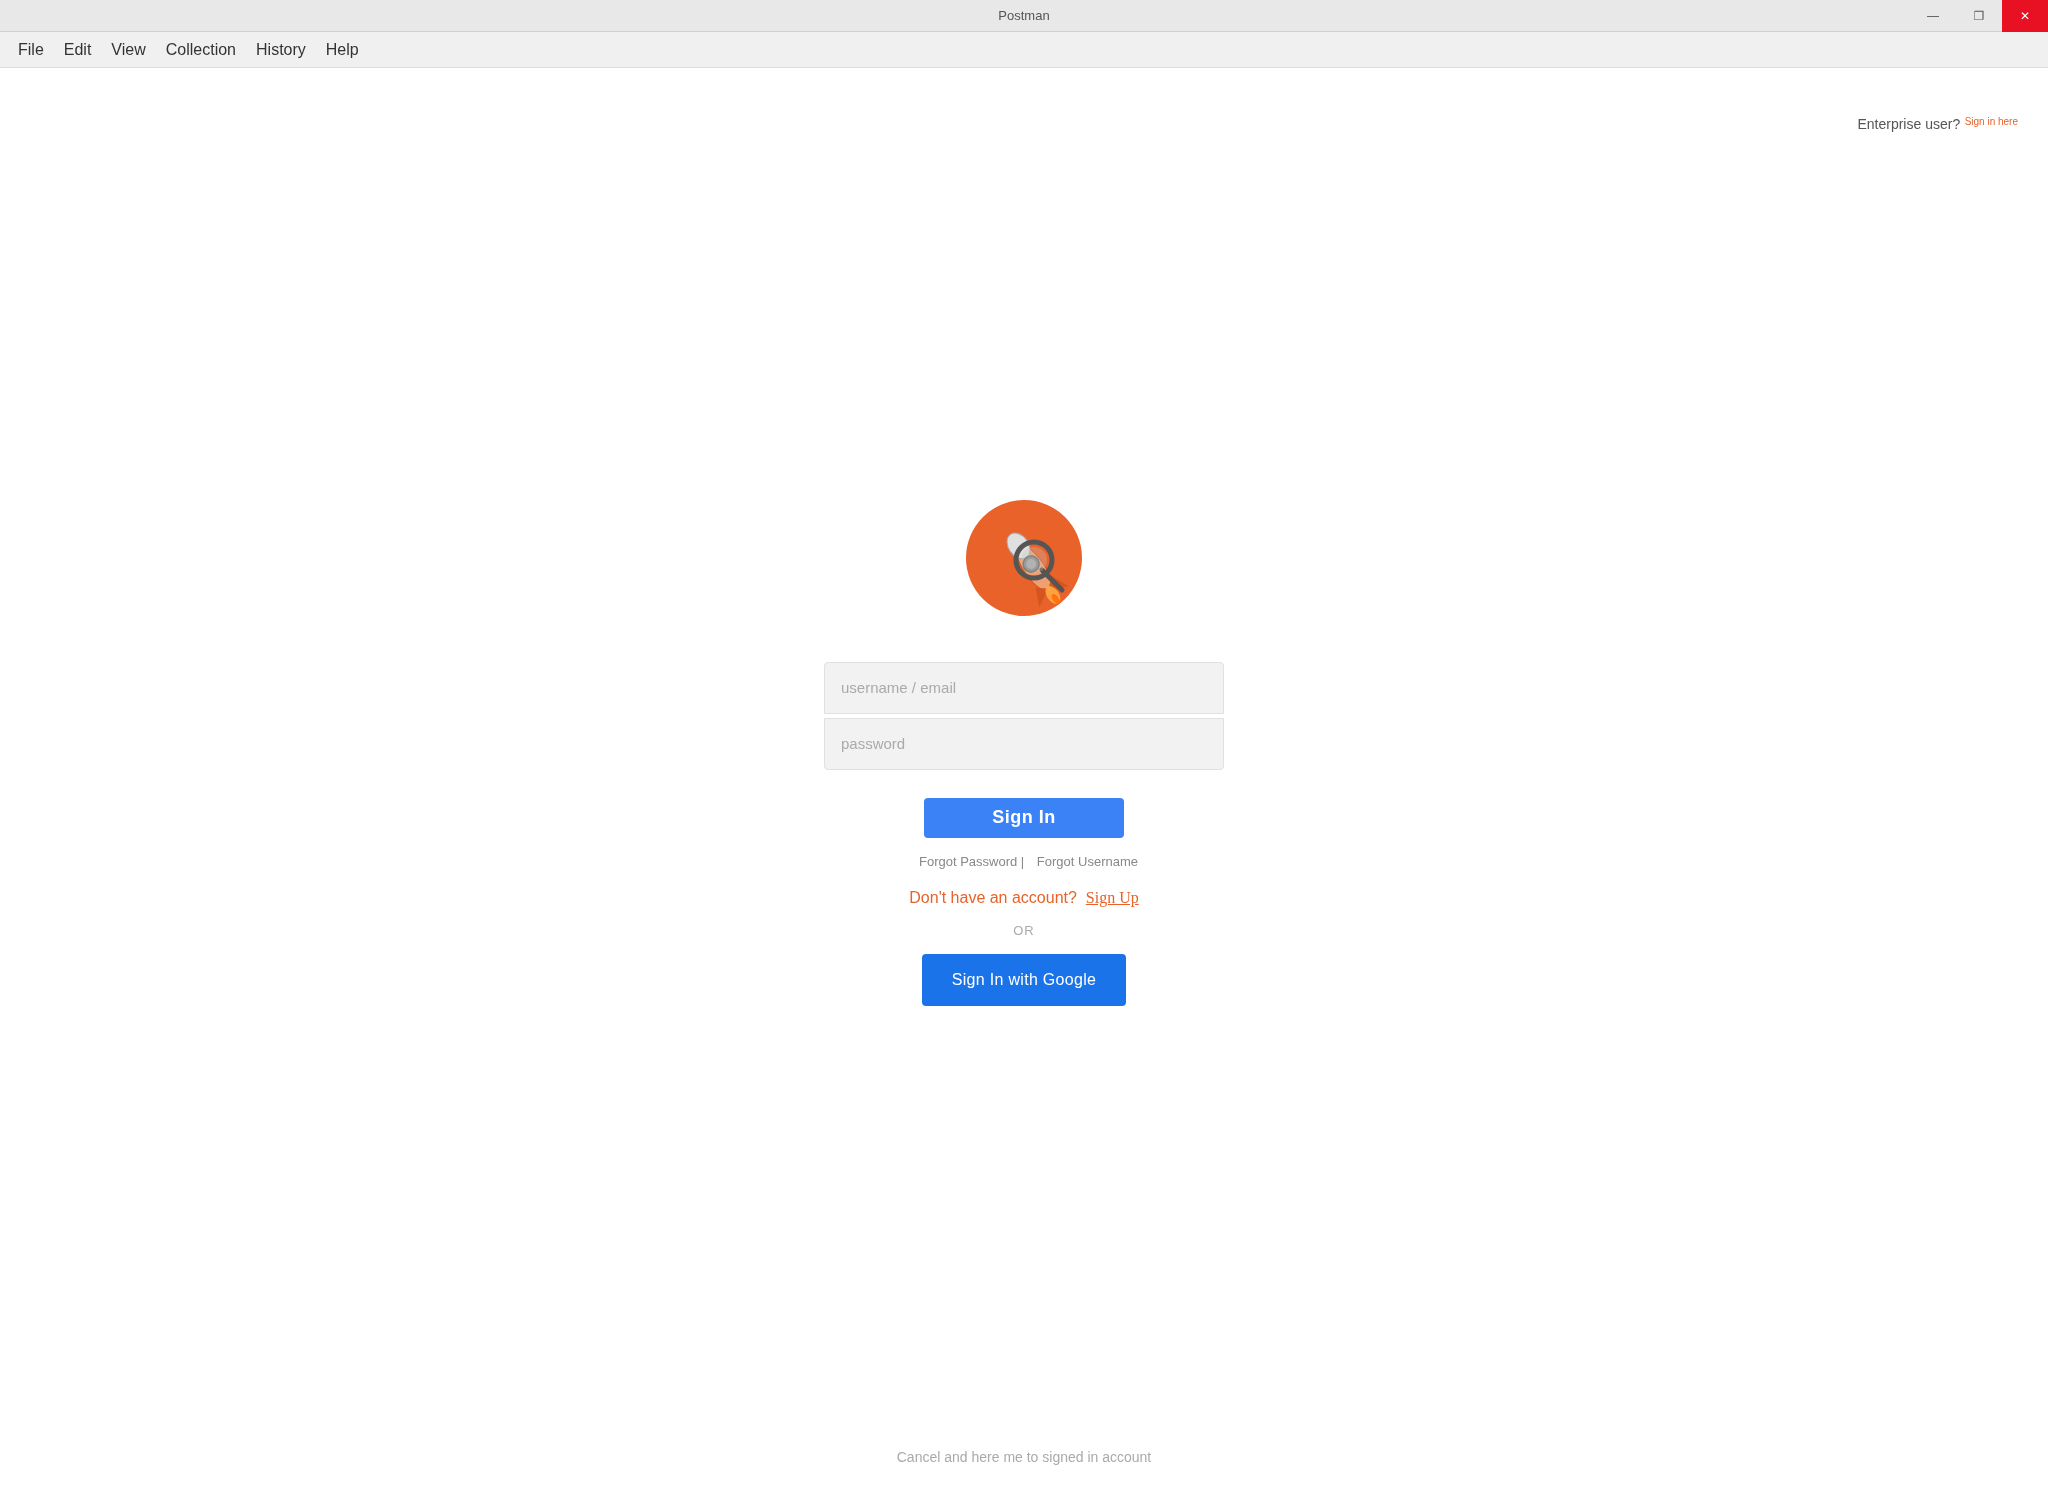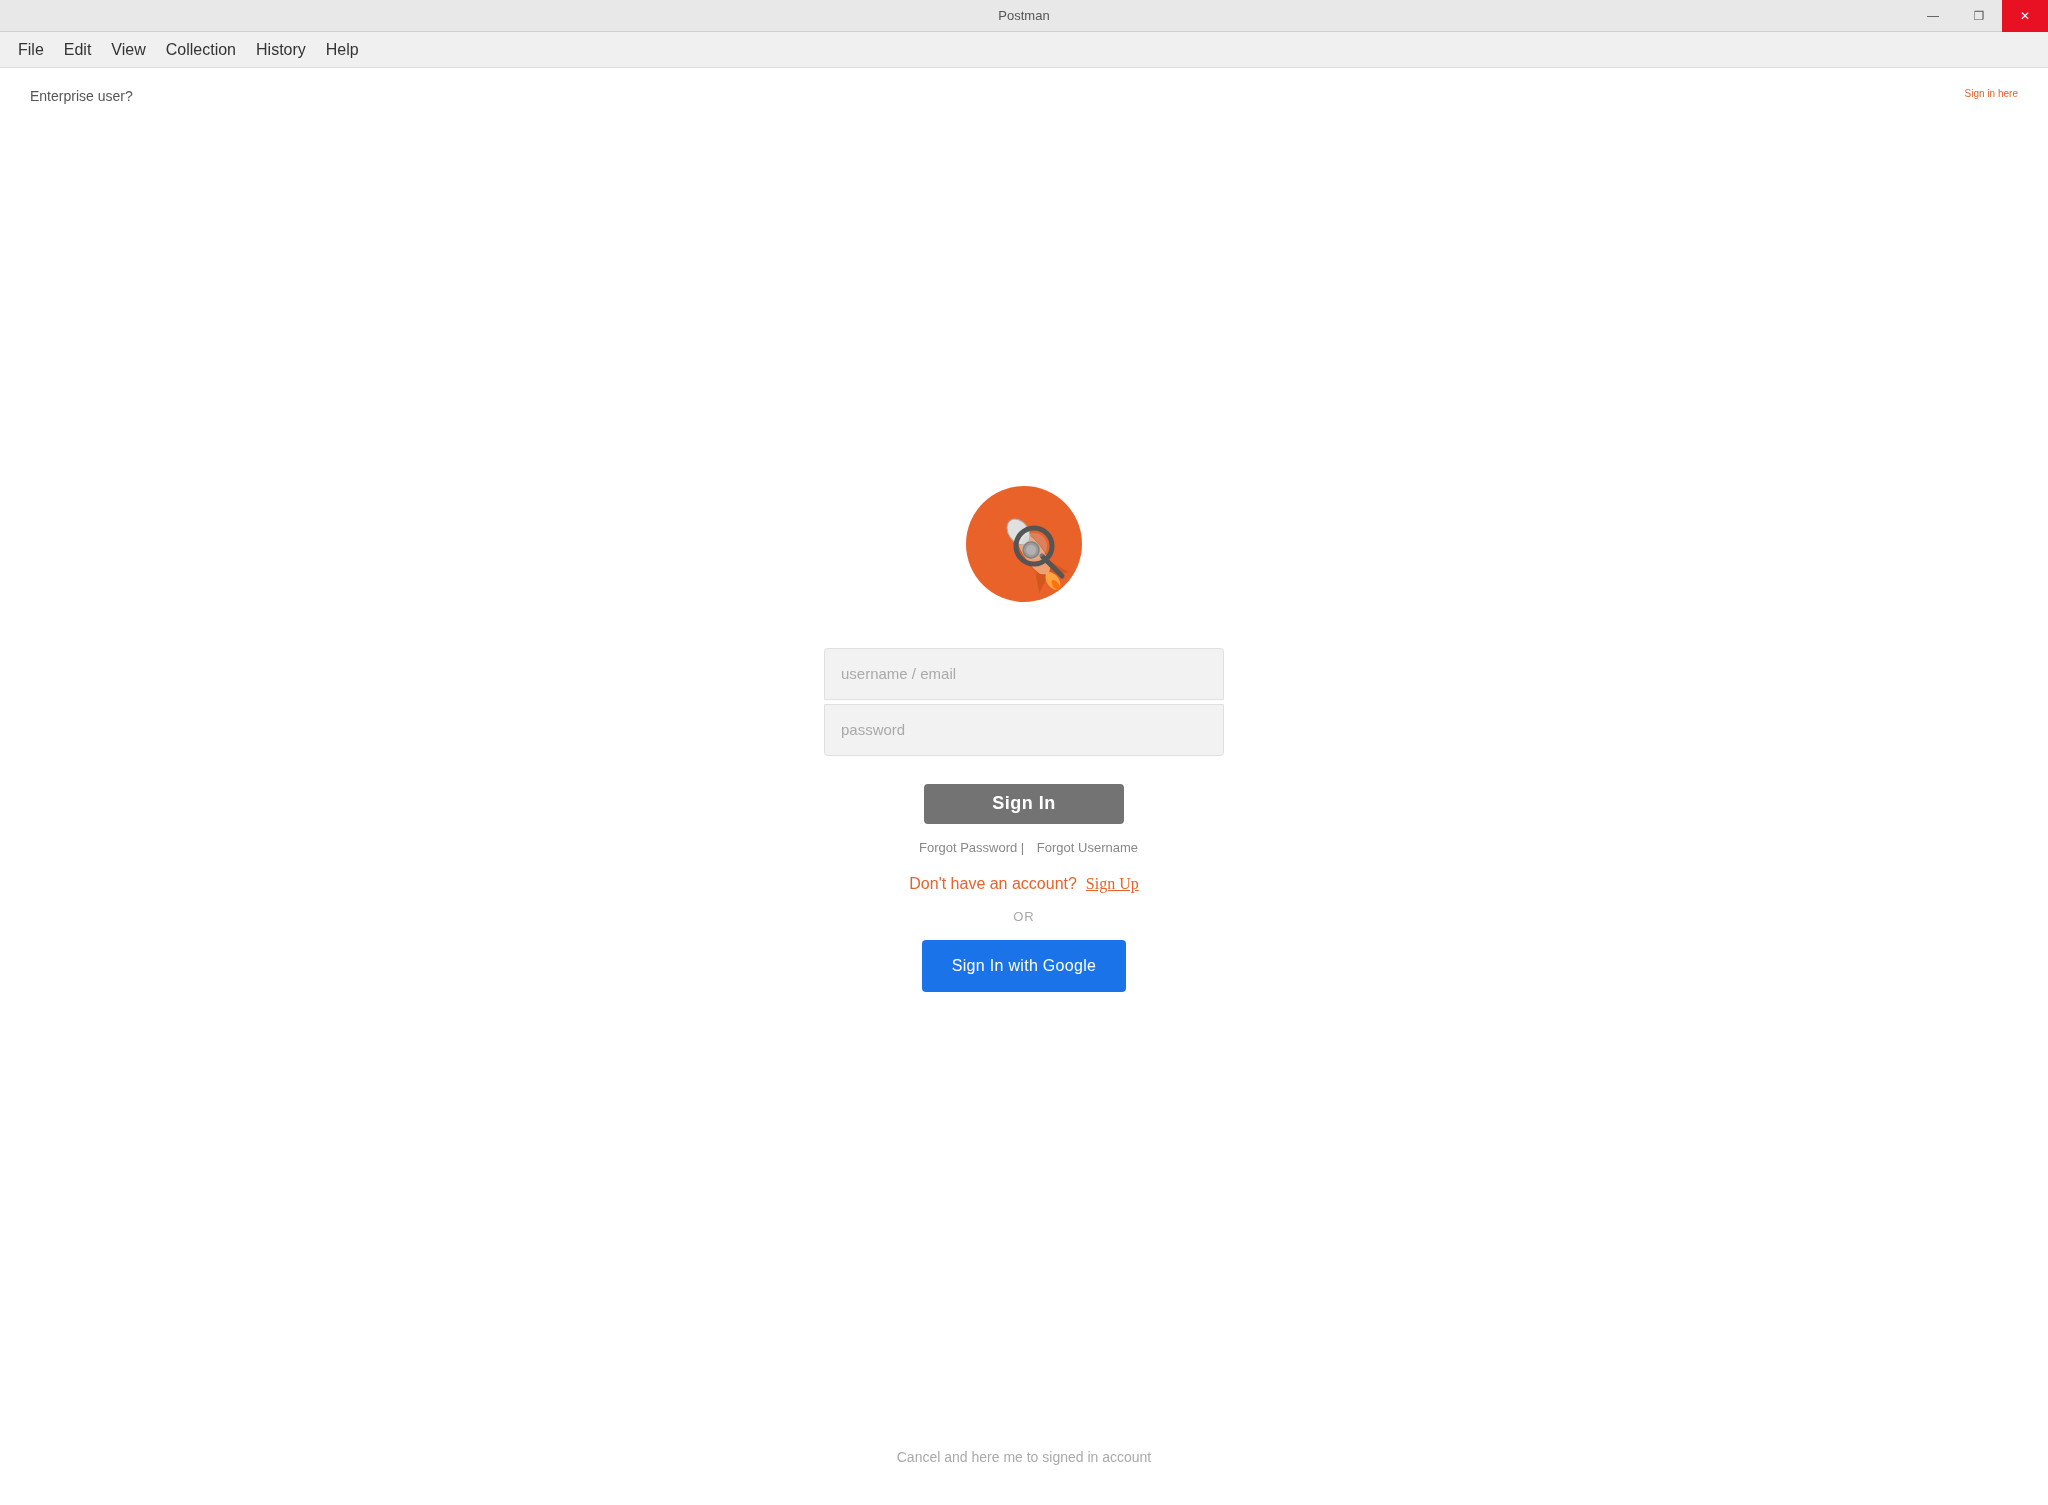--- a/index.html
+++ b/index.html
@@ -83,22 +83,23 @@
       flex: 1;
       background: white;
       display: flex;
       flex-direction: column;
       position: relative;
     }
 
     
     .enterprise-bar {
       display: flex;
-      justify-content: space-between;
+      justify-content: flex-end;
       padding: 20px 30px 0 30px;
+      margin-top: 28px;
     }
 
     .enterprise-text {
       font-size: 14px;
       color: #555;
     }
 
     .enterprise-link {
       color: #e8622a;
       cursor: pointer;
@@ -155,21 +156,21 @@
       border-radius: 0 0 4px 4px;
     }
 
     .input-field::placeholder {
       color: #aaa;
     }
 
     .signin-btn {
       width: 200px;
       height: 40px;
-      background: #737373;
+      background: #3b82f6;
       color: white;
       border: none;
       border-radius: 4px;
       font-size: 18px;
       font-weight: 600;
       cursor: pointer;
       margin-top: 24px;
       letter-spacing: 0.5px;
     }
 

